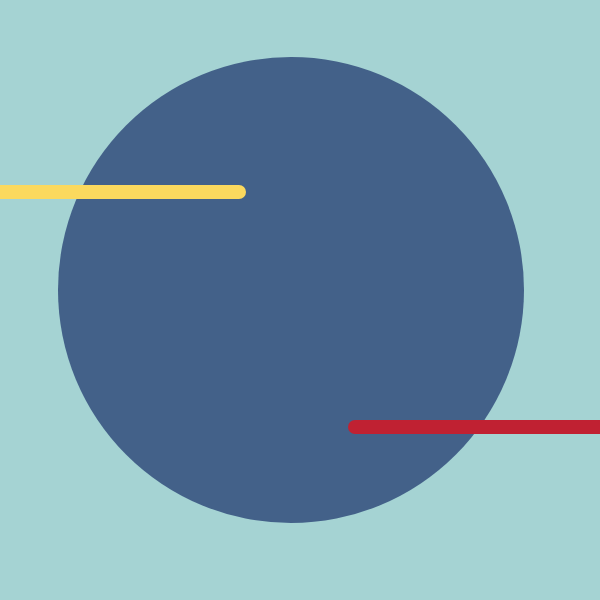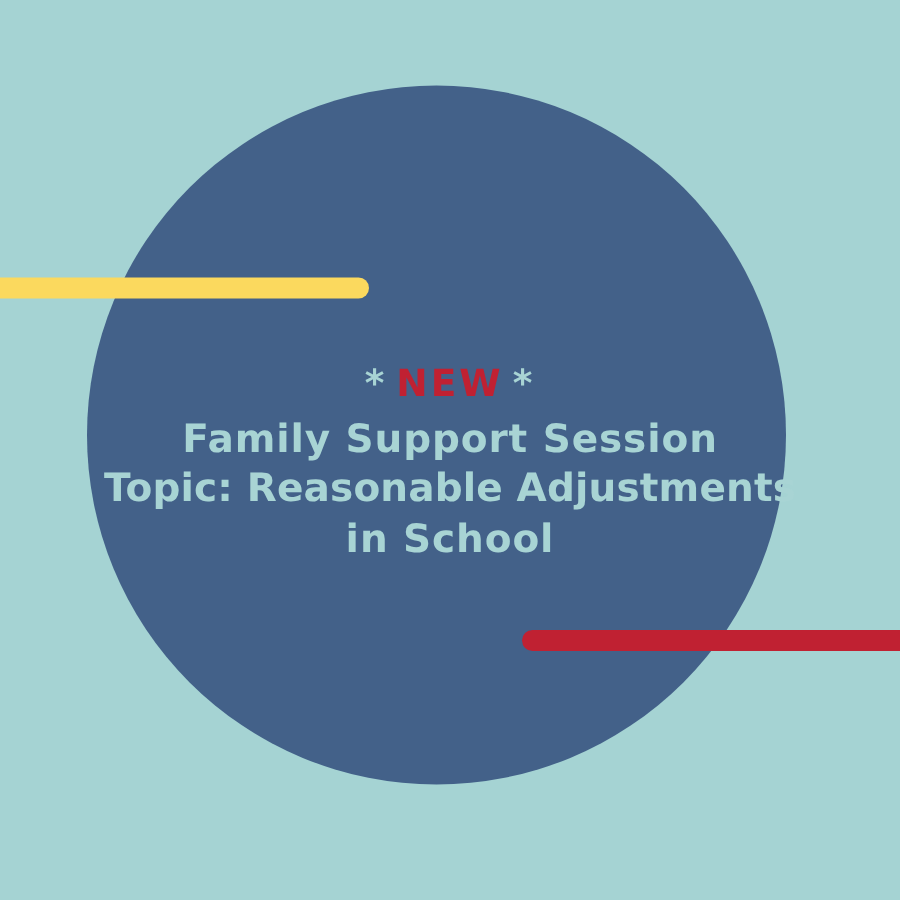--- a/index.html
+++ b/index.html
@@ -98,25 +98,14 @@
 <body>
 
 <div id="poster">
 
   <div id="circle"></div>
 
   <div class="bar" id="bar-yellow"></div>
 
   <div class="bar" id="bar-red"></div>
 
-  <div id="text-block">
-
-    <p class="headline-new"><span class="ast">*</span><span class="kw">NEW</span><span class="ast">*</span></p>
-
-    <p class="headline-line" id="line-title">Family Support Session</p>
-
-    <p class="headline-line" id="line-topic">Topic: Reasonable Adjustments</p>
-
-    <p class="headline-line" id="line-topic-2">in School</p>
-
-  </div>
 
 </div>
 
 </body></html>

